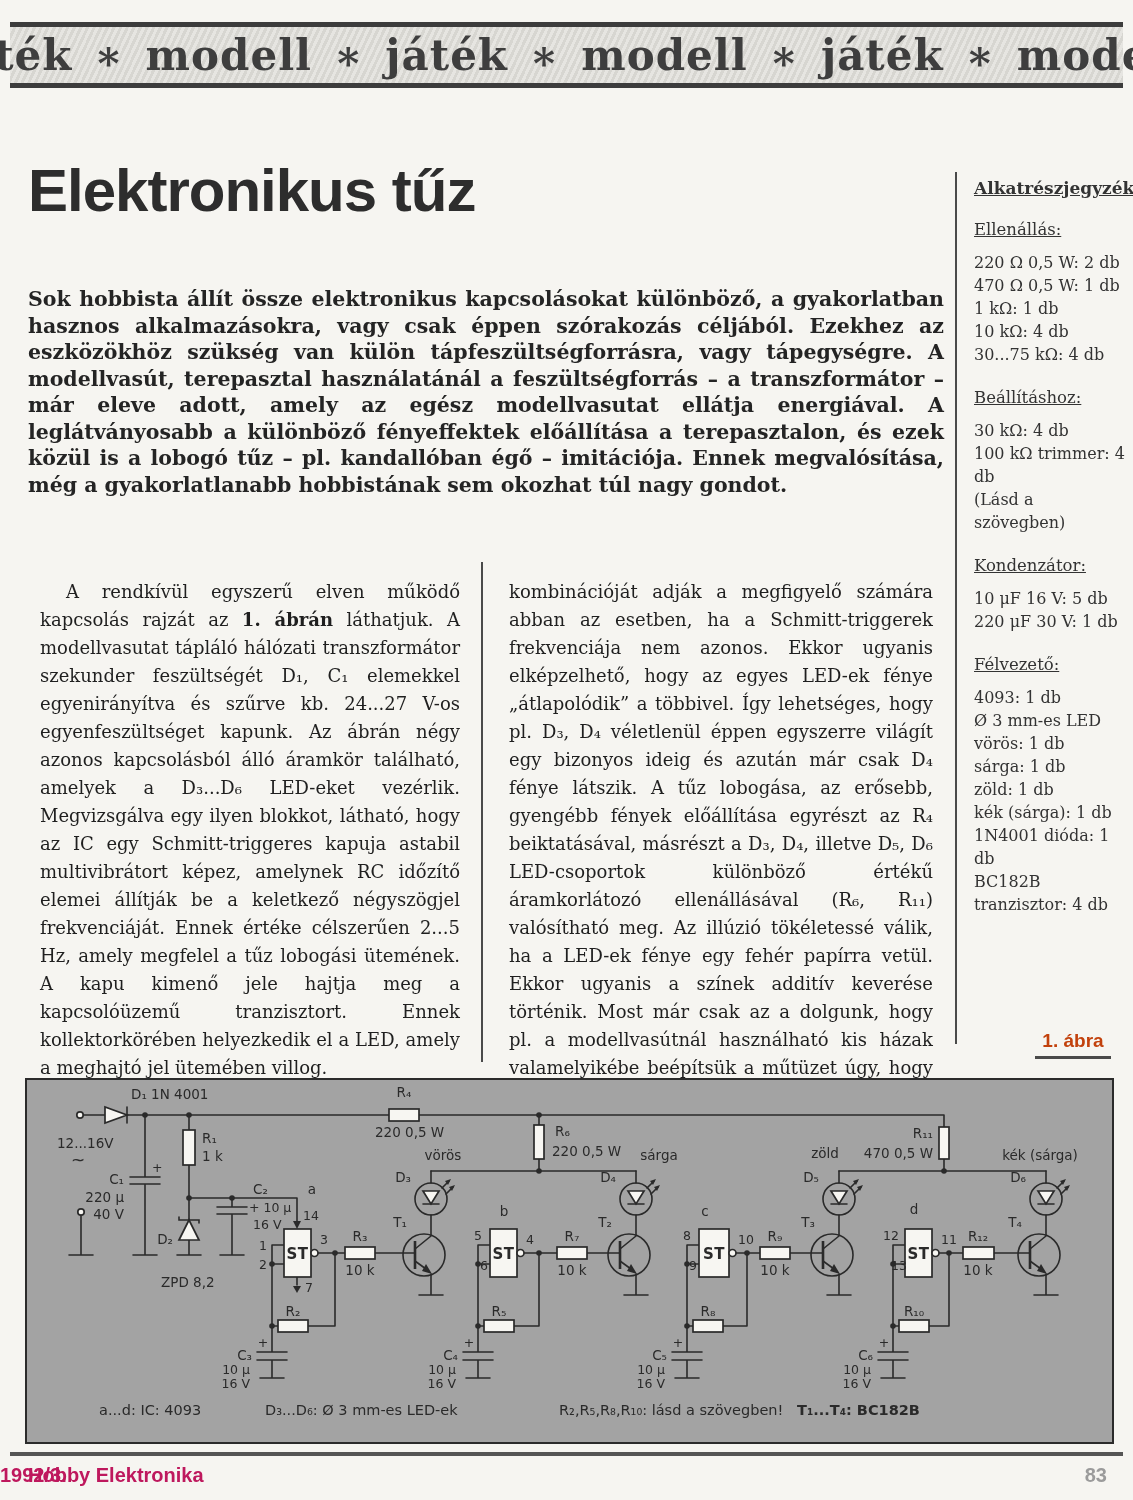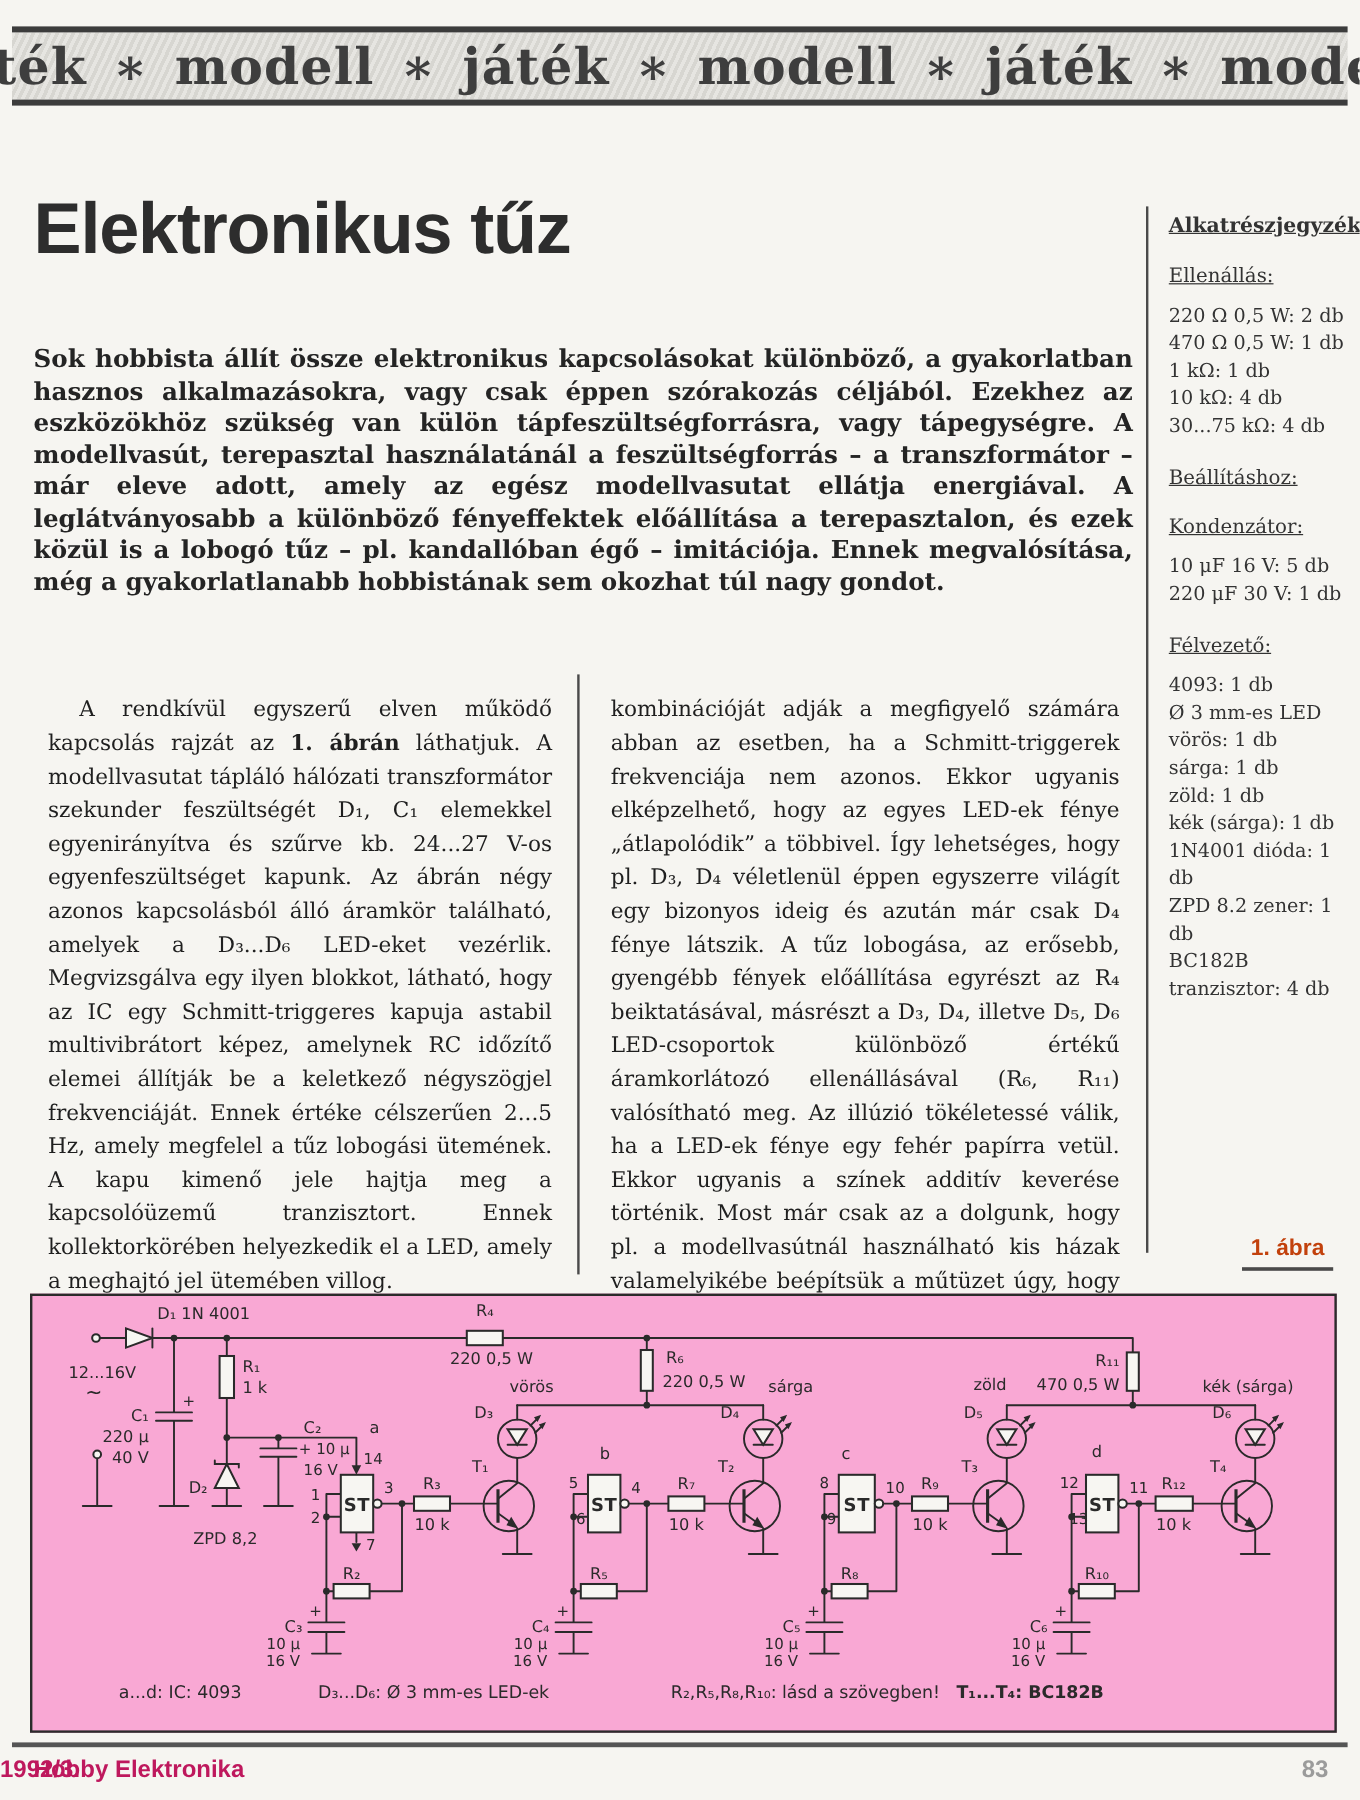--- a/index.html
+++ b/index.html
@@ -50,21 +50,21 @@
   .sb-list{list-style:none;margin:0;padding:0;}
   .sb-list li{line-height:23px;}
   
   .fig-label{
     left:1035px;top:1030px;width:76px;text-align:center;
     font-family:"Liberation Sans", sans-serif;font-weight:bold;font-size:19px;color:#c2410c;
     border-bottom:3px solid #4a4a4a;padding-bottom:4px;
   }
   .schematic{
     left:25px;top:1078px;width:1085px;height:362px;
-    border:2px solid #2b2b2b;background:#f9a8d4;
+    border:2px solid #2b2b2b;background:#a3a3a3;
   }
   svg{display:block;}
   svg text{font-family:"DejaVu Sans", sans-serif;fill:#2a2a2a;font-size:13.5px;}
   svg text.small{font-size:12.5px;}
   svg text.stlab{font-size:15px;font-weight:bold;letter-spacing:0.5px;}
   svg text.cap{font-size:14.5px;}
   .w{stroke:#2a2a2a;stroke-width:1.6;fill:none;stroke-linecap:round;}
   .box{stroke:#2a2a2a;stroke-width:1.7;fill:#f7f6f2;}
   .dot{fill:#2a2a2a;stroke:none;}
   .arrow{fill:#2a2a2a;stroke:none;}
@@ -104,37 +104,41 @@
   <div class="sb-head">Ellenállás:</div>
   <ul class="sb-list">
     <li>220 Ω 0,5 W: 2 db</li>
     <li>470 Ω 0,5 W: 1 db</li>
     <li>1 kΩ: 1 db</li>
     <li>10 kΩ: 4 db</li>
     <li>30...75 kΩ: 4 db</li>
   </ul>
 
   <div class="sb-head">Beállításhoz:</div>
+  <ul class="sb-list">
+    <li>30 kΩ: 4 db</li>
+    <li>100 kΩ trimmer: 4 db</li>
+    <li>(Lásd a szövegben)</li>
+  </ul>
 
   <div class="sb-head">Kondenzátor:</div>
   <ul class="sb-list">
     <li>10 μF 16 V: 5 db</li>
     <li>220 μF 30 V: 1 db</li>
   </ul>
 
   <div class="sb-head">Félvezető:</div>
   <ul class="sb-list">
     <li>4093: 1 db</li>
     <li>Ø 3 mm-es LED</li>
     <li>vörös: 1 db</li>
     <li>sárga: 1 db</li>
     <li>zöld: 1 db</li>
     <li>kék (sárga): 1 db</li>
     <li>1N4001 dióda: 1 db</li>
-    <li>ZPD 8.2 zener: 1 db</li>
     <li>BC182B tranzisztor: 4 db</li>
   </ul>
 </div>
 
 <div class="abs fig-label">1. ábra</div>
 
 <div class="abs schematic">
 <svg viewBox="0 0 1085 362" width="1085" height="362">
 
   <path class="w" d="M56,35 H78 M100,35 H362 M392,35 H917 M917,35 V47 M917,79 V91 M512,35 V45 M512,79 V91 M404,91 H609 M812,91 H1019 M118,35 V97 M103,97 H133 M103,104 H133 M118,104 V175 M106,175 H130 M54,135 V175 M42,175 H66 M162,35 V50 M162,85 V118 M162,118 H270 M270,118 V146 M205,118 V127 M190,127 H220 M190,134 H220 M205,134 V175 M193,175 H217 M162,118 V140 M162,160 V175 M150,175 H174 M152,137 V140 H172 V143"></path>

